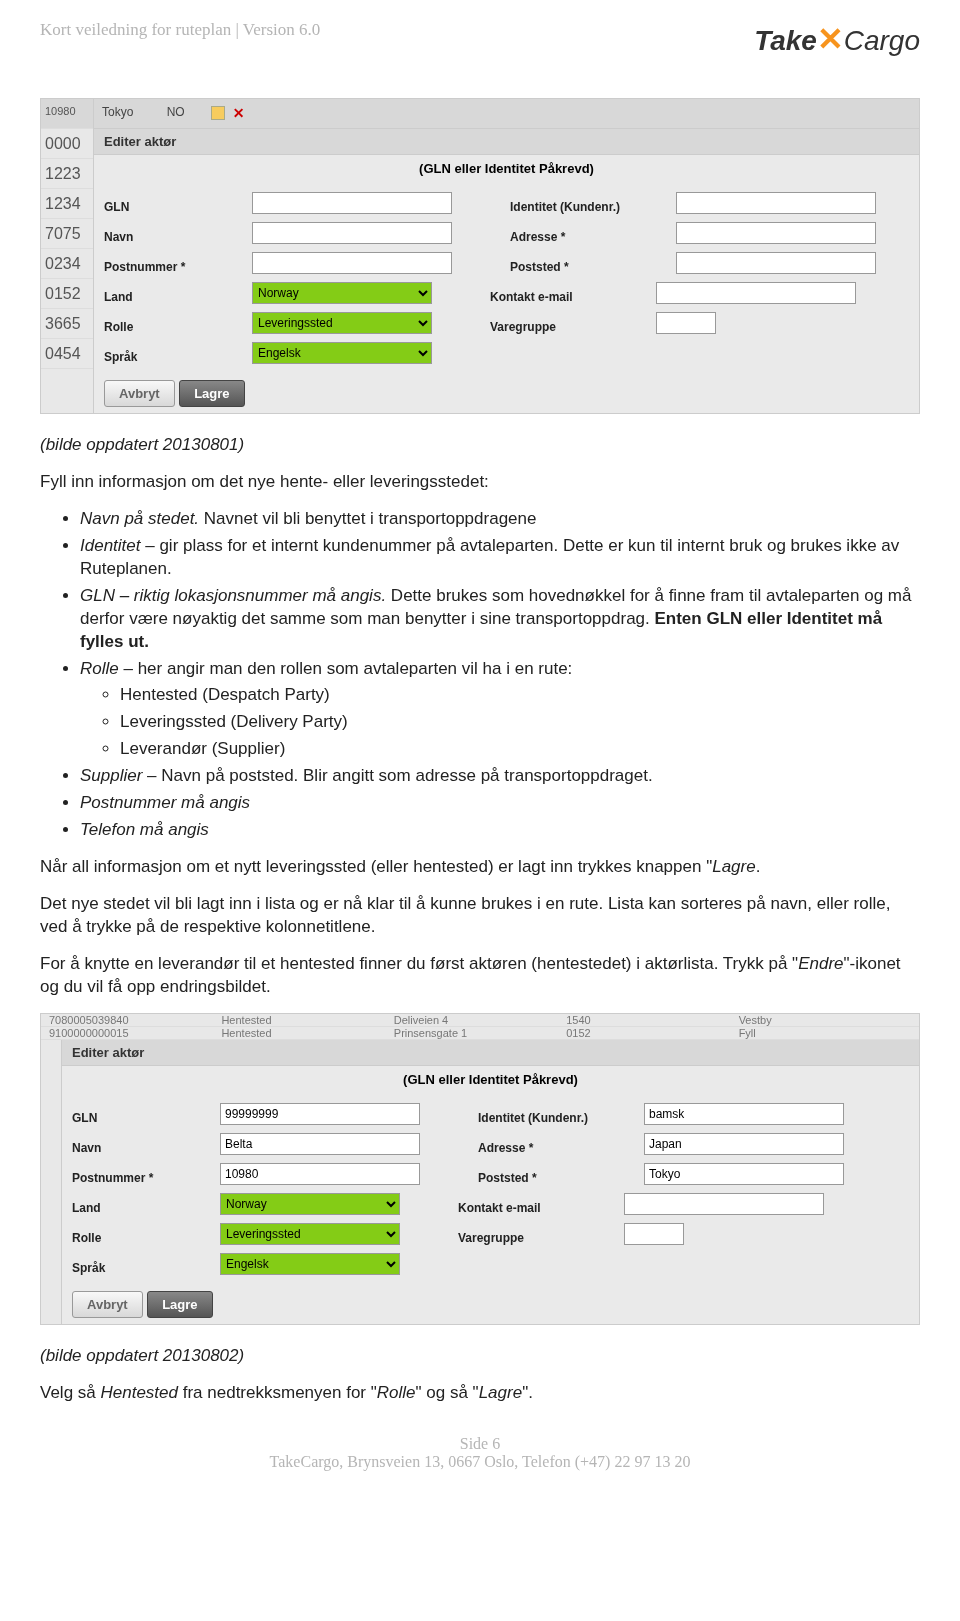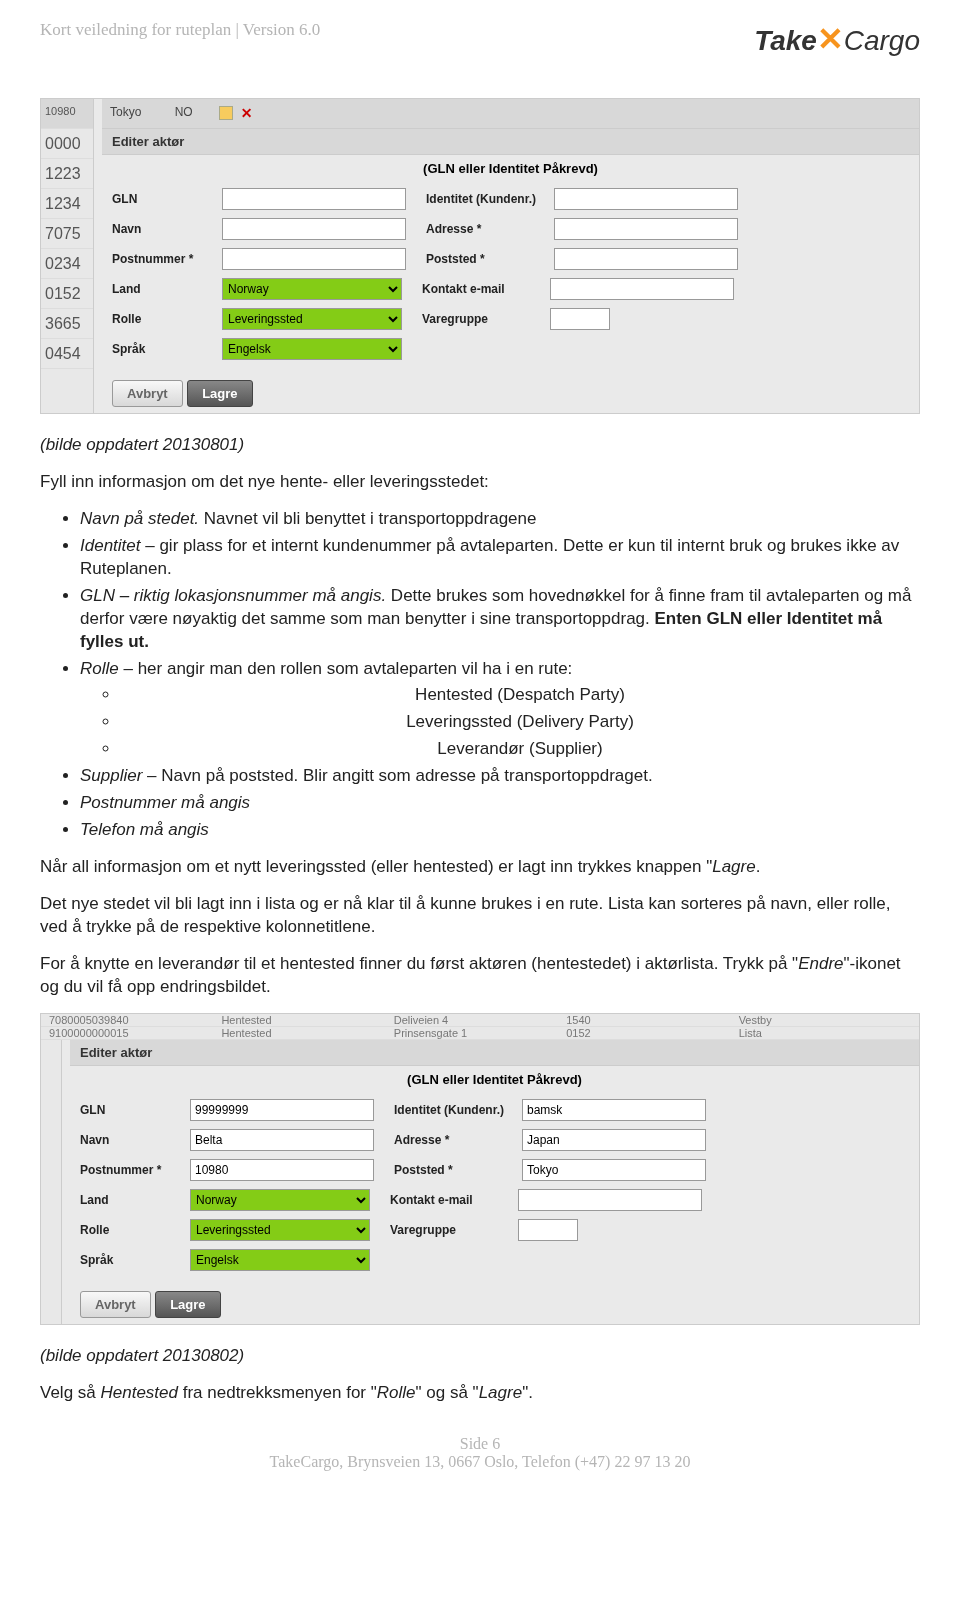--- a/index.html
+++ b/index.html
@@ -13,42 +13,42 @@
   .logo .cargo { color: #333; font-weight: normal; }
 
   .screenshot { border: 1px solid #ccc; background: #e8e8e8; margin-bottom: 20px; }
   .side-col { float: left; width: 52px; background: #e8e8e8; }
   .side-row { height: 30px; padding: 6px 4px; font-size: 16px; color: #555; border-bottom: 1px solid #ddd; }
   .side-row.top { background: #d8d8d8; font-size: 11px; }
   .top-row { height: 30px; background: #d8d8d8; padding: 6px 8px; font-size: 12px; color: #444; border-bottom: 1px solid #ccc; }
   .edit-icon { display: inline-block; width: 14px; height: 14px; background: #f7cc5e; border: 1px solid #aa8; margin-right: 4px; vertical-align: middle; }
   .delete-icon { display: inline-block; color: #c00; font-weight: bold; font-size: 14px; vertical-align: middle; }
 
-  .form-panel { margin-left: 52px; background: #eaeaea; border-left: 1px solid #ccc; padding-left: 8px; }
+  .form-panel { margin-left: 52px; background: #eaeaea; border-left: 1px solid #ccc; }
   .form-title-bar { background: #d8d8d8; padding: 5px 10px; font-size: 13px; font-weight: bold; color: #333; border-bottom: 1px solid #ccc; }
   .form-subtitle { text-align: center; font-weight: bold; font-size: 13px; padding: 6px; }
   .form-body { padding: 2px 10px 10px 10px; }
-  .form-row { display: flex; align-items: center; height: 30px; }
+  .form-row { display: flex; align-items: flex-end; height: 30px; gap: 38px; }
   .form-label { width: 110px; font-size: 12px; font-weight: bold; color: #222; }
-  .form-input { width: 184px; height: 22px; border: 1px solid #999; background: #fff; padding: 2px 4px; font-size: 12px; }
+  .form-input { width: 200px; height: 22px; border: 1px solid #999; background: #fff; padding: 2px 4px; font-size: 12px; }
   .form-input.short { width: 60px; }
   .form-select { width: 180px; height: 22px; border: 1px solid #999; background: #84cc16; font-size: 12px; padding: 1px; }
   .col2-label { width: 128px; font-size: 12px; font-weight: bold; color: #222; margin-left: 20px; }
   .btn-row { padding: 6px 10px; }
   .btn { display: inline-block; padding: 5px 14px; background: linear-gradient(#f8f8f8,#d8d8d8); border: 1px solid #999; border-radius: 3px; font-size: 13px; font-weight: bold; color: #666; cursor: pointer; }
   .btn.primary { background: linear-gradient(#888,#555); color: #fff; border-color: #444; }
   .clearfix::after { content: ""; display: table; clear: both; }
 
   .doc-text { font-size: 17px; line-height: 1.35; color: #222; }
   .doc-text p { margin: 14px 0; }
   .doc-text em { font-style: italic; }
   ul.bullets { list-style: disc; padding-left: 40px; margin: 10px 0; }
   ul.bullets li { margin: 4px 0; font-style: italic; }
   ul.bullets li .plain { font-style: normal; }
-  ul.sub { list-style: circle; padding-left: 40px; margin: 4px 0; text-align: center; }
+  ul.sub { list-style: circle; padding-left: 40px; margin: 4px 0; }
   ul.sub li { font-style: normal; }
 
   .screenshot2-top { background: #e8e8e8; }
   .list-row { display: flex; font-size: 11px; color: #777; padding: 0 8px; border-bottom: 1px solid #ddd; }
   .list-row > div { flex: 1; }
 
   .footer { text-align: center; color: #b5b5b5; font-family: Georgia, serif; font-size: 16px; margin-top: 30px; }
   .footer .page-num { font-size: 16px; }
 
   .screenshot2 .side-col2 { float: left; width: 20px; background: #e8e8e8; }
@@ -161,21 +161,21 @@
         <div>Hentested</div>
         <div>Deliveien 4</div>
         <div>1540</div>
         <div>Vestby</div>
       </div>
       <div class="list-row">
         <div>9100000000015</div>
         <div>Hentested</div>
         <div>Prinsensgate 1</div>
         <div>0152</div>
-        <div>Lista</div>
+        <div>Fyll</div>
       </div>
     </div>
     <div class="side-col2">
       <div class="side2-pad"></div>
     </div>
     <div class="form-panel" style="margin-left:20px;">
       <div class="form-title-bar">Editer aktør</div>
       <div class="form-subtitle">(GLN eller Identitet Påkrevd)</div>
       <div class="form-body">
         <div class="form-row">

